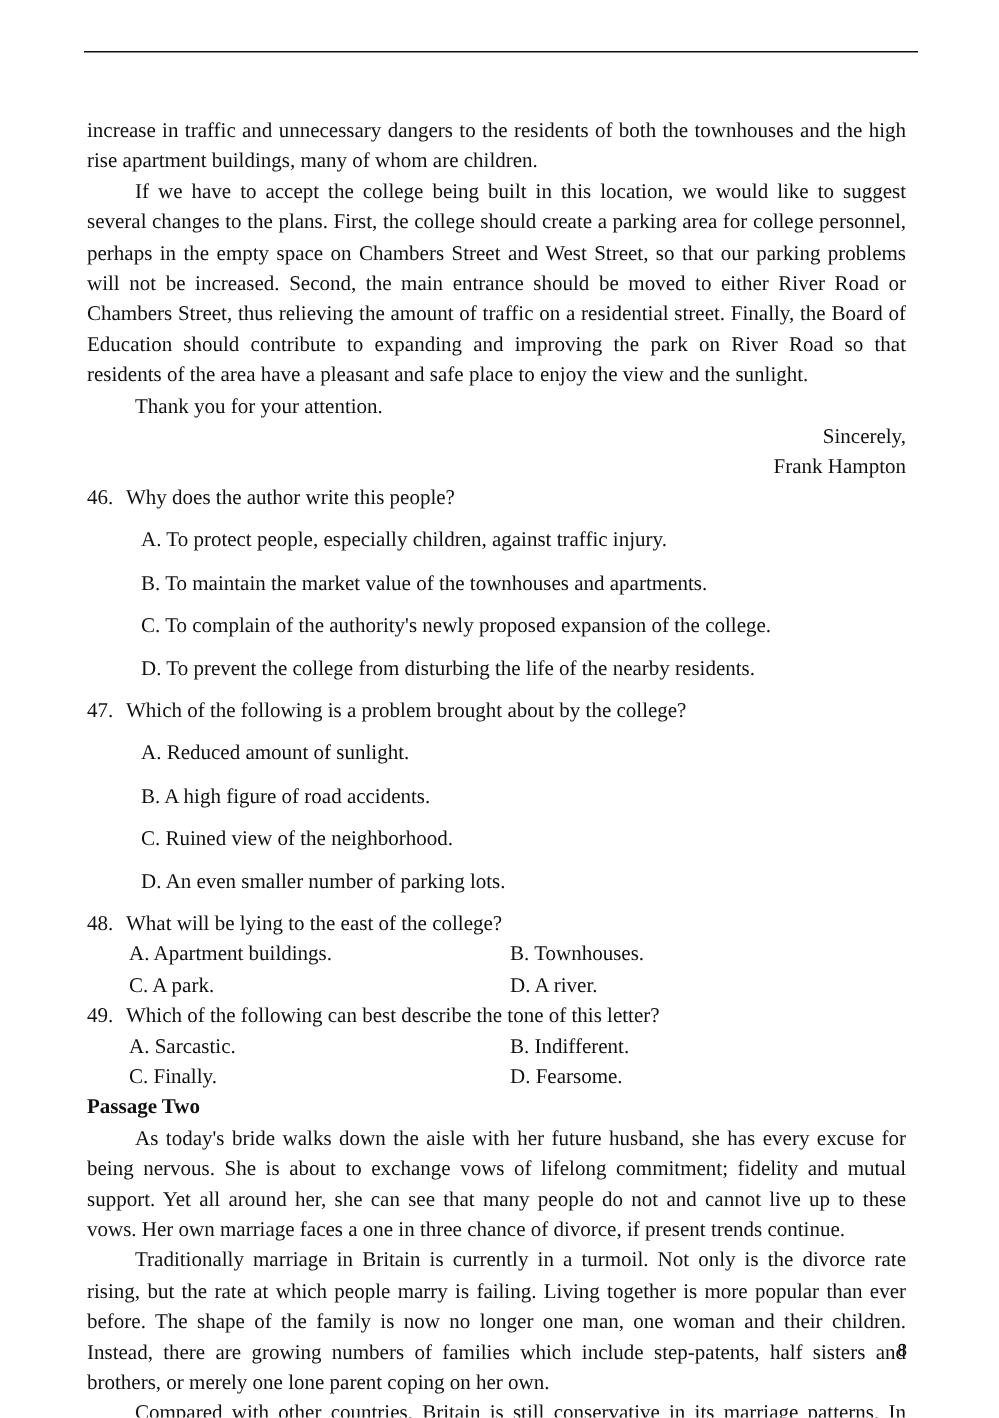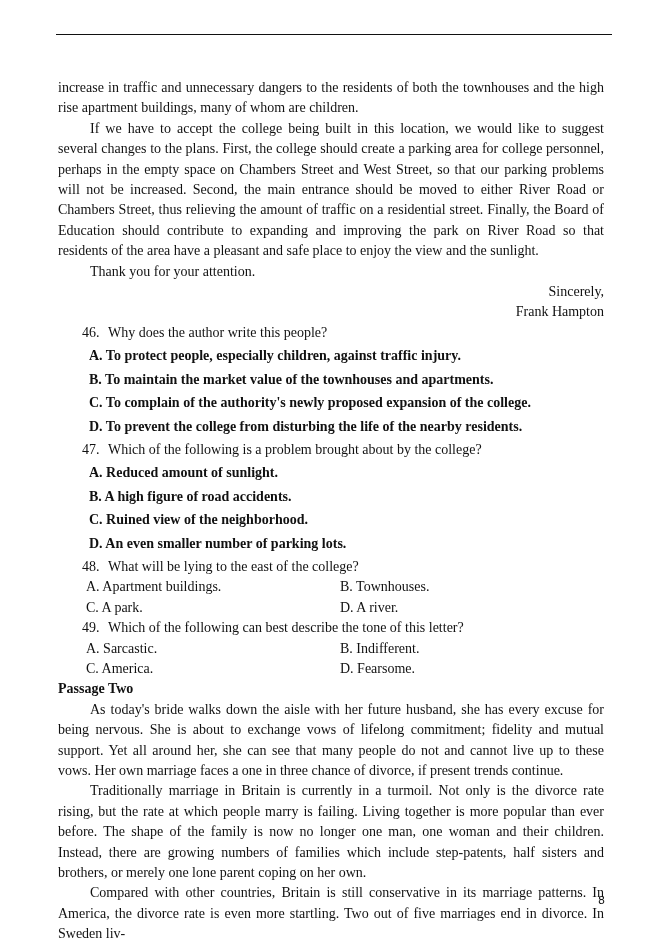--- a/index.html
+++ b/index.html
@@ -4,27 +4,27 @@
 <style>
   html, body { margin: 0; padding: 0; background: #ffffff; }
   body { width: 666px; height: 945px; position: relative; overflow: hidden;
          font-family: "Liberation Serif", "DejaVu Serif", serif; color: #111; }
   .rule { position: absolute; left: 56px; top: 34px; width: 556px; height: 0; border-top: 1.4px solid #111; }
   .page { position: absolute; left: 58px; top: 78px; width: 546px; font-size: 14px; line-height: 20.4px; }
   .p { margin: 0; text-align: justify; }
   .indent { text-indent: 32px; }
   .right { text-align: right; }
   .q { margin: 0; }
-  .opt { margin: 3px; padding-left: 28px; font-weight: bold; }
+  .opt { margin: 8px; padding-left: 28px; }
   .opt-row { display: flex; padding-left: 28px; }
   .opt-row span { display: block; }
   .opt-row .col1 { width: 254px; }
   .heading { margin: 0; font-weight: bold; }
   .page-number { position: absolute; left: 598px; top: 894px; font-family: "DejaVu Sans", sans-serif; font-size: 11px; }
-  .num { display: inline-block; width: 26px; margin-left: 24px; }
+  .num { display: inline-block; width: 26px; }
 </style>
 </head>
 <body>
 
 <div class="rule"></div>
 
 <div class="page">
   <p class="p">increase in traffic and unnecessary dangers to the residents of both the townhouses and the high rise apartment buildings, many of whom are children.</p>
   <p class="p indent">If we have to accept the college being built in this location, we would like to suggest several changes to the plans. First, the college should create a parking area for college personnel, perhaps in the empty space on Chambers Street and West Street, so that our parking problems will not be increased. Second, the main entrance should be moved to either River Road or Chambers Street, thus relieving the amount of traffic on a residential street. Finally, the Board of Education should contribute to expanding and improving the park on River Road so that residents of the area have a pleasant and safe place to enjoy the view and the sunlight.</p>
   <p class="p indent">Thank you for your attention.</p>
@@ -59,21 +59,21 @@
     </div>
   </div>
 
   <div>
     <p class="q"><span class="num">49.</span><span>Which of the following can best describe the tone of this letter?</span></p>
     <div class="opt-row">
       <span class="col1">A. Sarcastic.</span>
       <span>B. Indifferent.</span>
     </div>
     <div class="opt-row">
-      <span class="col1">C. America.</span>
+      <span class="col1">C. Finally.</span>
       <span>D. Fearsome.</span>
     </div>
   </div>
 
   <p class="heading">Passage Two</p>
   <p class="p indent">As today's bride walks down the aisle with her future husband, she has every excuse for being nervous. She is about to exchange vows of lifelong commitment; fidelity and mutual support. Yet all around her, she can see that many people do not and cannot live up to these vows. Her own marriage faces a one in three chance of divorce, if present trends continue.</p>
   <p class="p indent">Traditionally marriage in Britain is currently in a turmoil. Not only is the divorce rate rising, but the rate at which people marry is failing. Living together is more popular than ever before. The shape of the family is now no longer one man, one woman and their children. Instead, there are growing numbers of families which include step-patents, half sisters and brothers, or merely one lone parent coping on her own.</p>
   <p class="p indent">Compared with other countries, Britain is still conservative in its marriage patterns. In America, the divorce rate is even more startling. Two out of five marriages end in divorce. In Sweden liv-</p>
 </div>
 

